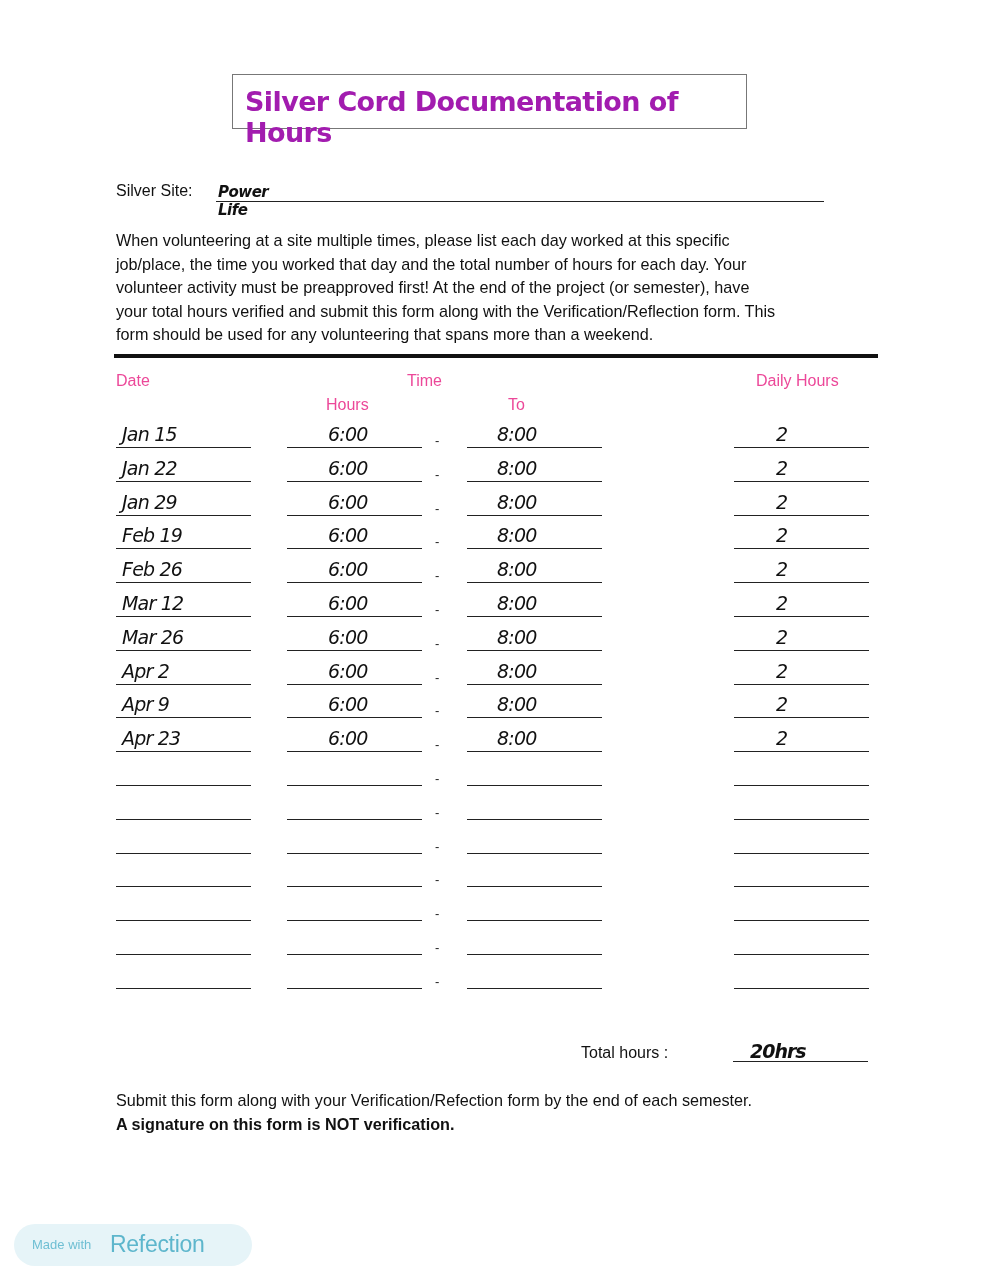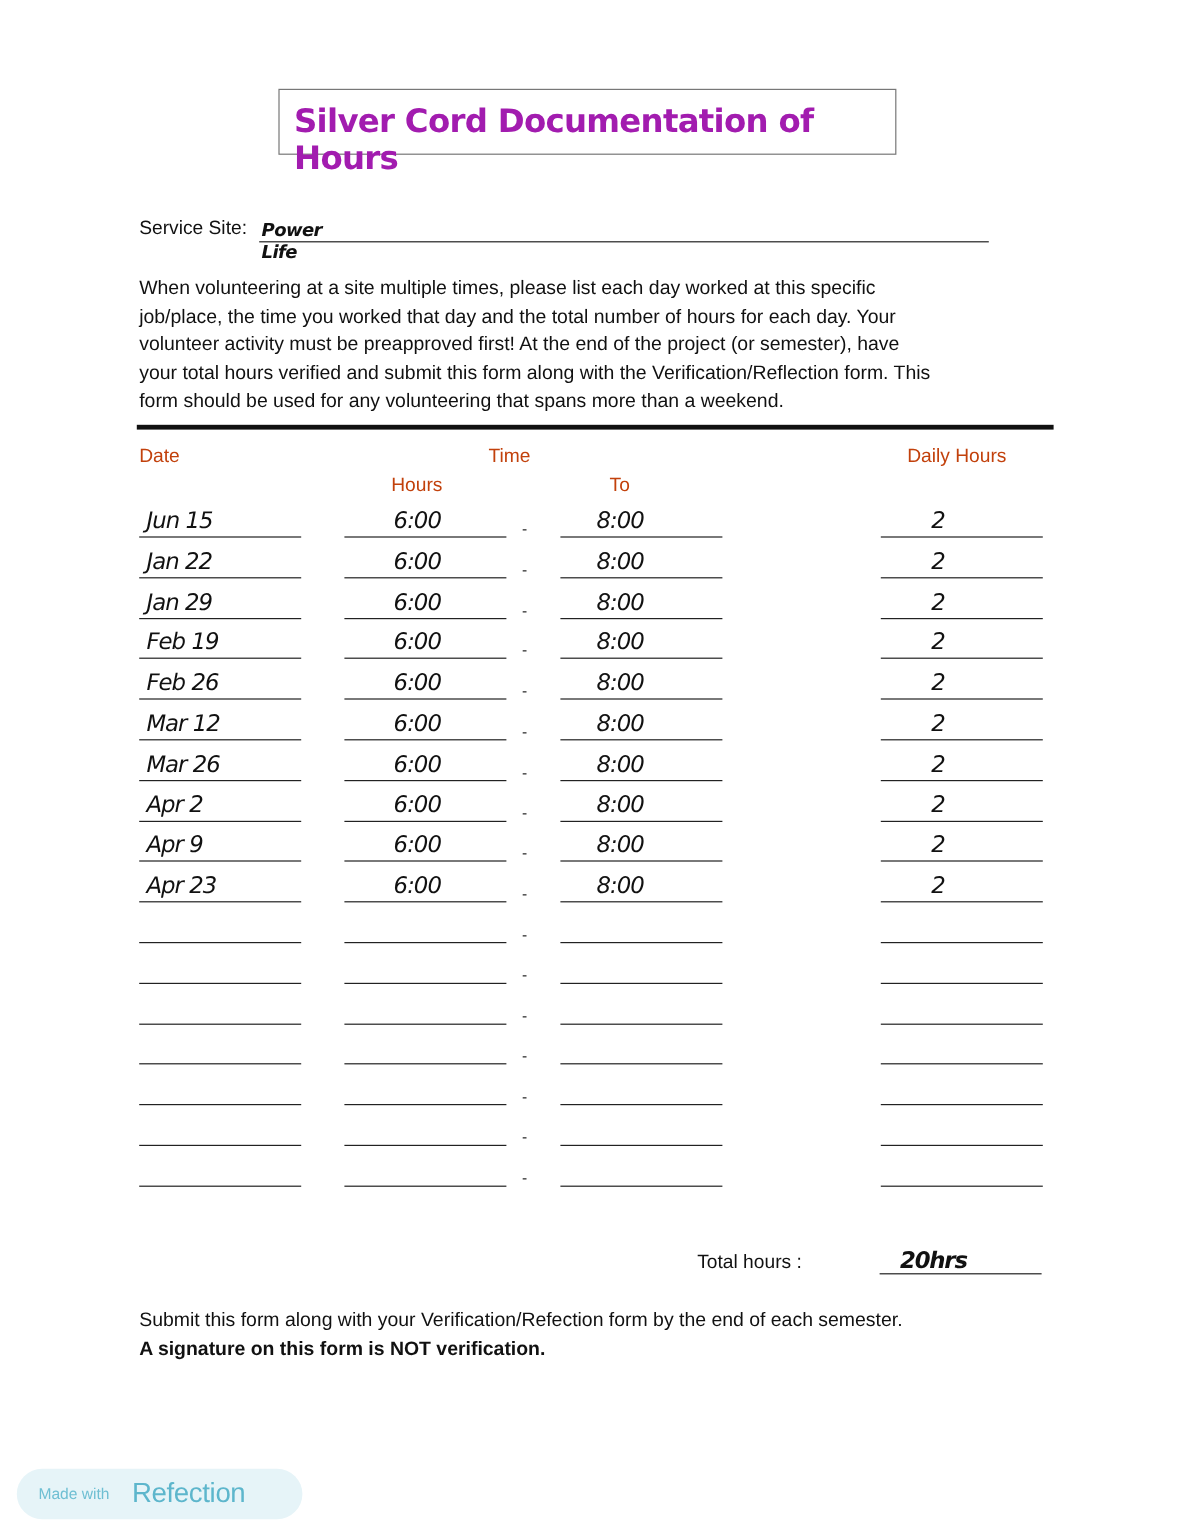--- a/index.html
+++ b/index.html
@@ -10,21 +10,21 @@
     .title-text { position: absolute; left: 12px; top: 11px; font-size: 27px; font-weight: bold;
                   font-family: "DejaVu Sans", sans-serif; letter-spacing: -0.6px; color: #a21caf; }
     .site-row { position: absolute; left: 116px; top: 182px; font-size: 16px; }
     .site-label { position: absolute; left: 0; top: 0; white-space: nowrap; }
     .site-line { position: absolute; left: 100px; top: 19px; width: 608px; border-bottom: 1px solid #222; }
     .site-value { position: absolute; left: 102px; top: 1px; font-family: "DejaVu Sans", sans-serif;
                   font-weight: bold; font-size: 15px; letter-spacing: -0.5px; font-style: italic; }
     .instructions { position: absolute; left: 116px; top: 229px; width: 760px; font-size: 16.2px;
                     line-height: 23.5px; white-space: pre-line; color: #111; }
     .thick-rule { position: absolute; left: 114px; top: 354px; width: 764px; height: 4px; background: #111; }
-    .hdr { position: absolute; font-size: 16px; color: #c2410c; }
+    .hdr { position: absolute; font-size: 16px; color: #ec4899; }
     .row-line { position: absolute; height: 0; border-bottom: 1.2px solid #222; }
     .dash { position: absolute; font-size: 13px; color: #222; }
     .hw { position: absolute; font-family: "DejaVu Sans", sans-serif; font-size: 19px; color: #111;
           letter-spacing: -0.8px; white-space: nowrap; font-style: italic; }
     .total-label { position: absolute; left: 581px; top: 1044px; font-size: 16px; }
     .total-line { position: absolute; left: 733px; top: 1061px; width: 135px; border-bottom: 1.2px solid #222; }
     .total-value { position: absolute; left: 750px; top: 1040px; font-family: "DejaVu Sans", sans-serif;
                    font-size: 19px; font-weight: bold; letter-spacing: -1px; font-style: italic; }
     .footer1 { position: absolute; left: 116px; top: 1091px; font-size: 16.2px; }
     .footer2 { position: absolute; left: 116px; top: 1115px; font-size: 16.2px; font-weight: bold; }
@@ -35,21 +35,21 @@
   </style>
 </head>
 <body>
 
 <div>
   <div class="title-box">
     <span class="title-text">Silver Cord Documentation of Hours</span>
   </div>
 
   <div class="site-row">
-    <span class="site-label">Service Site:</span>
+    <span class="site-label">Silver Site:</span>
     <span class="site-line"></span>
     <span class="site-value">Power Life</span>
   </div>
 
   <div class="instructions">When volunteering at a site multiple times, please list each day worked at this specific
 job/place, the time you worked that day and the total number of hours for each day. Your
 volunteer activity must be preapproved first!   At the end of the project (or semester), have
 your total hours verified and submit this form along with the Verification/Reflection form.  This
 form should be used for any volunteering that spans more than a weekend.</div>
 
@@ -57,21 +57,21 @@
 
   <span class="hdr" style="left:116px;top:372px;">Date</span>
   <span class="hdr" style="left:407px;top:372px;">Time</span>
   <span class="hdr" style="left:326px;top:396px;">Hours</span>
   <span class="hdr" style="left:508px;top:396px;">To</span>
   <span class="hdr" style="left:756px;top:372px;">Daily Hours</span>
 
   <div id="rows">
       <div>
         <span class="row-line" style="left: 116px; top: 447px; width: 135px;"></span>
-        <span class="hw" style="left: 122px; top: 423px;">Jun 15</span>
+        <span class="hw" style="left: 122px; top: 423px;">Jan 15</span>
         <span class="row-line" style="left: 287px; top: 447px; width: 135px;"></span>
         <span class="hw" style="left: 328px; top: 423px;">6:00</span>
         <span class="row-line" style="left: 467px; top: 447px; width: 135px;"></span>
         <span class="hw" style="left: 497px; top: 423px;">8:00</span>
         <span class="row-line" style="left: 734px; top: 447px; width: 135px;"></span>
         <span class="hw" style="left: 776px; top: 423px;">2</span>
         <span class="dash" style="left: 435px; top: 433px;">-</span>
       </div>
       <div>
         <span class="row-line" style="left: 116px; top: 481px; width: 135px;"></span>

